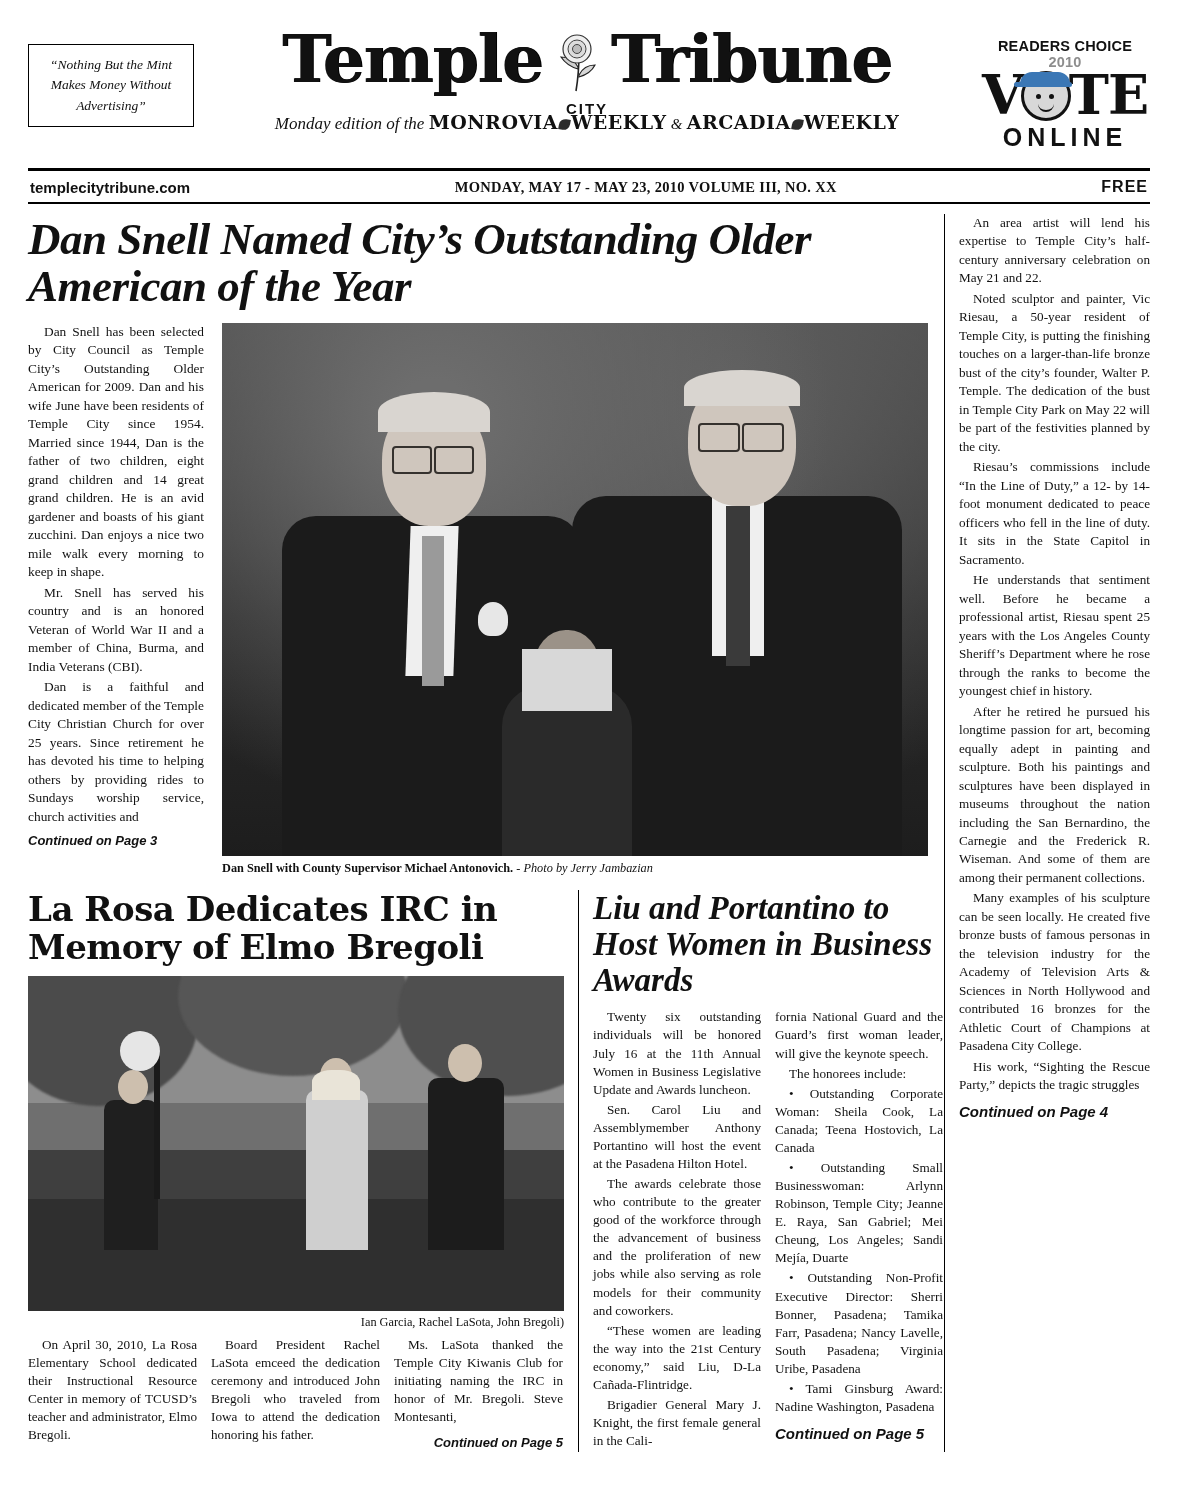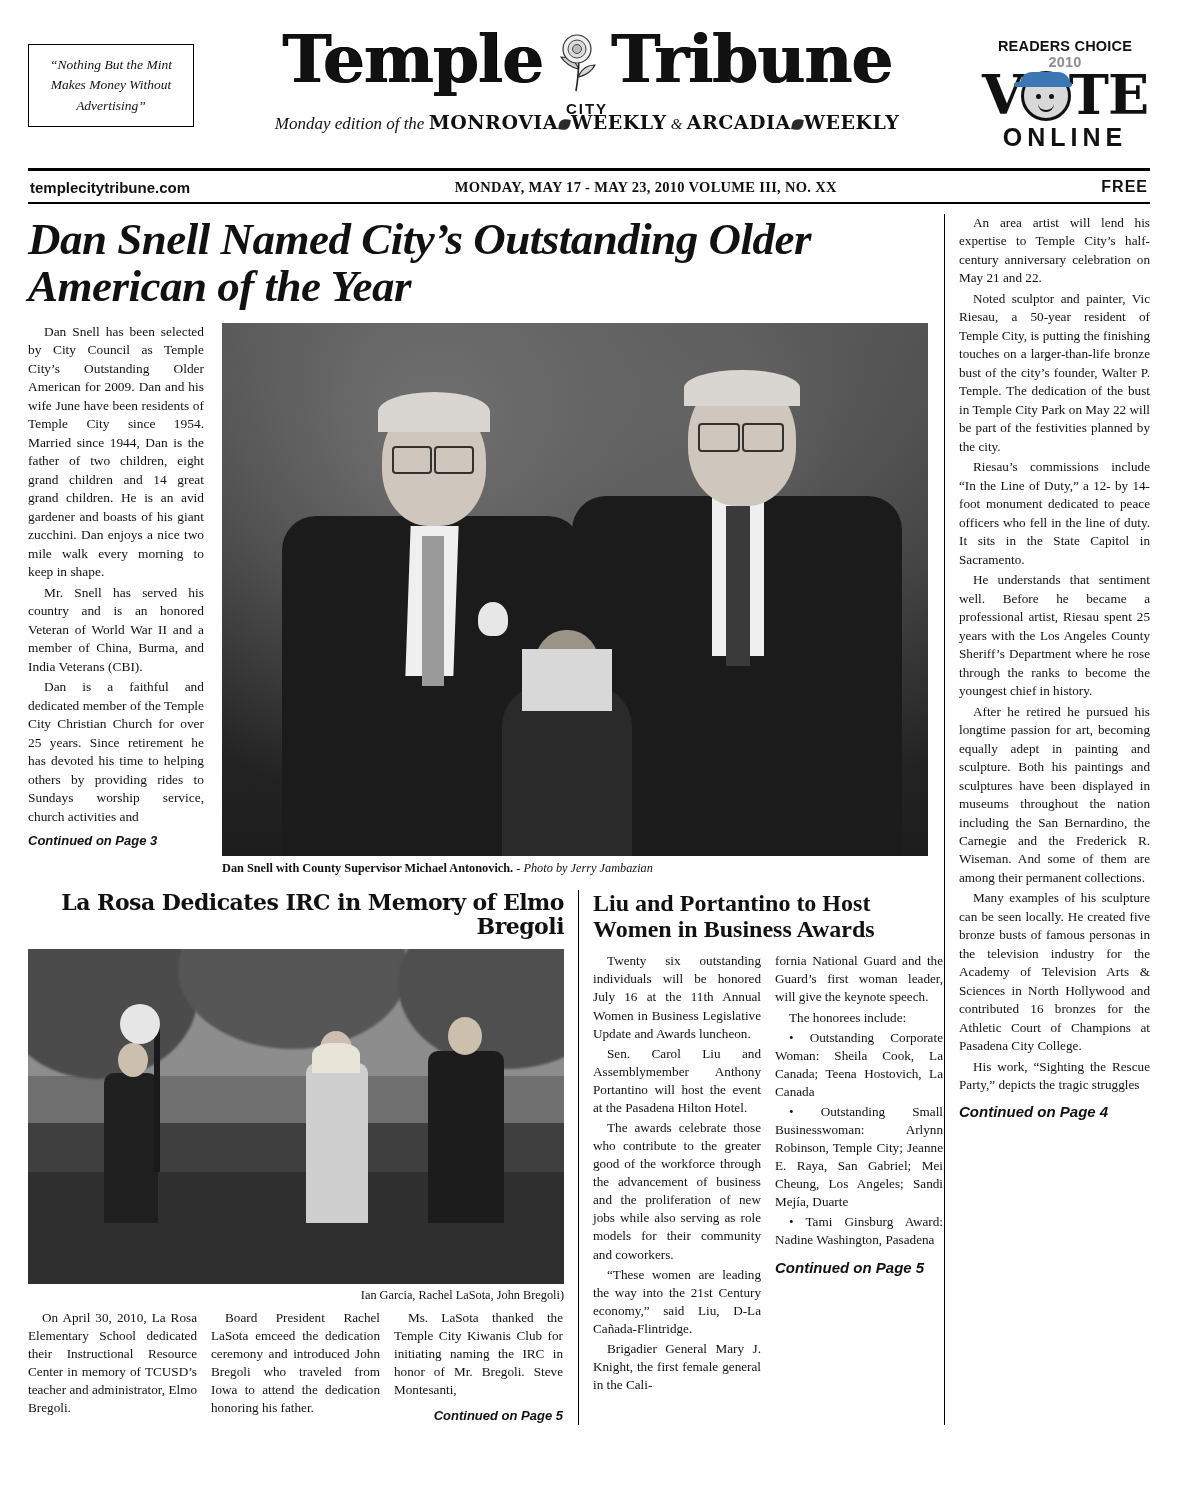--- a/index.html
+++ b/index.html
@@ -75,31 +75,31 @@
   .photo-main{
     width:706px;height:533px;margin-left:18px;background:#2e2e2e;position:relative;overflow:hidden;
   }
   .caption{font-size:12.3px;font-style:italic;margin-top:5px;}
   .caption b{font-style:normal;}
   .contcue{font-family:"Liberation Sans",sans-serif;font-weight:bold;font-style:italic;font-size:13px;margin-top:6px;}
 
   .sec2{display:flex;margin-top:14px;}
   .sec2-left{width:536px;}
   .head-sub{
-    font-family:"DejaVu Serif",serif;font-weight:bold;font-size:22px;line-height:1.12;margin:0 0 10px 0;letter-spacing:-0.5px;text-align:right;
+    font-family:"DejaVu Serif",serif;font-weight:bold;font-size:34px;line-height:1.12;margin:0 0 10px 0;letter-spacing:-0.5px;
   }
   .photo-2{width:536px;height:335px;background:#3a3a3a;position:relative;overflow:hidden;}
   .cap2{font-size:12.3px;text-align:right;margin-top:4px;}
   .three-col{display:flex;gap:14px;margin-top:6px;}
   .three-col .c{width:169px;font-size:13.2px;line-height:1.37;text-align:justify;}
   .three-col .c p{margin:0 0 2px 0;text-indent:14px;}
 
   .sec2-right{width:350px;margin-left:14px;border-left:1px solid #000;padding-left:14px;}
   .head-italic{
-    font-family:"Liberation Serif",serif;font-weight:bold;font-size:24px;line-height:1.1;margin:0 0 10px 0;
+    font-family:"Liberation Serif",serif;font-style:italic;font-weight:bold;font-size:33px;line-height:1.1;margin:0 0 10px 0;
   }
   .two-col{display:flex;gap:14px;}
   .two-col .c{width:168px;font-size:13.2px;line-height:1.37;text-align:justify;}
   .two-col .c p{margin:0 0 2px 0;text-indent:14px;}
 
   
   .rail-head{font-family:"DejaVu Serif",serif;font-weight:bold;font-size:31px;line-height:1.12;margin:0 0 10px 0;letter-spacing:-0.5px;}
   .rail-body{font-size:13.2px;line-height:1.4;text-align:justify;}
   .rail-body p{margin:0 0 2px 0;text-indent:14px;}
 
@@ -289,20 +289,21 @@
               <p>Sen. Carol Liu and Assemblymember Anthony Portantino will host the event at the Pasadena Hilton Hotel.</p>
               <p>The awards celebrate those who contribute to the greater good of the workforce through the advancement of business and the proliferation of new jobs while also serving as role models for their community and coworkers.</p>
               <p>“These women are leading the way into the 21st Century economy,” said Liu, D-La Cañada-Flintridge.</p>
               <p>Brigadier General Mary J. Knight, the first female general in the Cali-</p>
             </div>
             <div class="c">
               <p style="text-indent:0">fornia National Guard and the Guard’s first woman leader, will give the keynote speech.</p>
               <p>The honorees include:</p>
               <p>• Outstanding Corporate Woman: Sheila Cook, La Canada; Teena Hostovich, La Canada</p>
               <p>• Outstanding Small Businesswoman: Arlynn Robinson, Temple City; Jeanne E. Raya, San Gabriel; Mei Cheung, Los Angeles; Sandi Mejía, Duarte</p>
+              <p>• Outstanding Non-Profit Executive Director: Sherri Bonner, Pasadena; Tamika Farr, Pasadena; Nancy Lavelle, South Pasadena; Virginia Uribe, Pasadena</p>
               <p>• Tami Ginsburg Award: Nadine Washington, Pasadena</p>
               <div class="cont-center">Continued on Page 5</div>
             </div>
           </div>
         </div>
       </div>
     </div>
 
     <div class="right-rail">
       <div class="rail-body">

